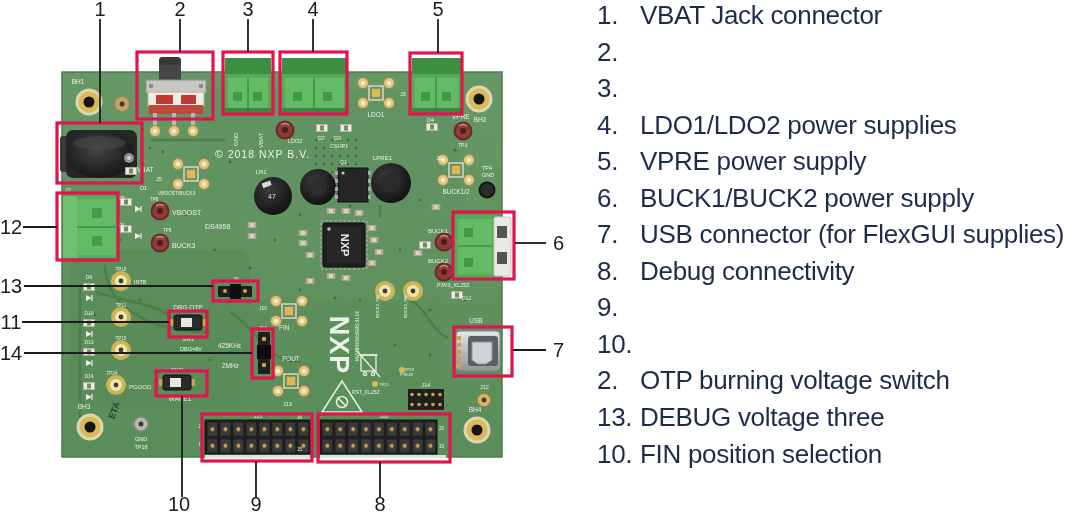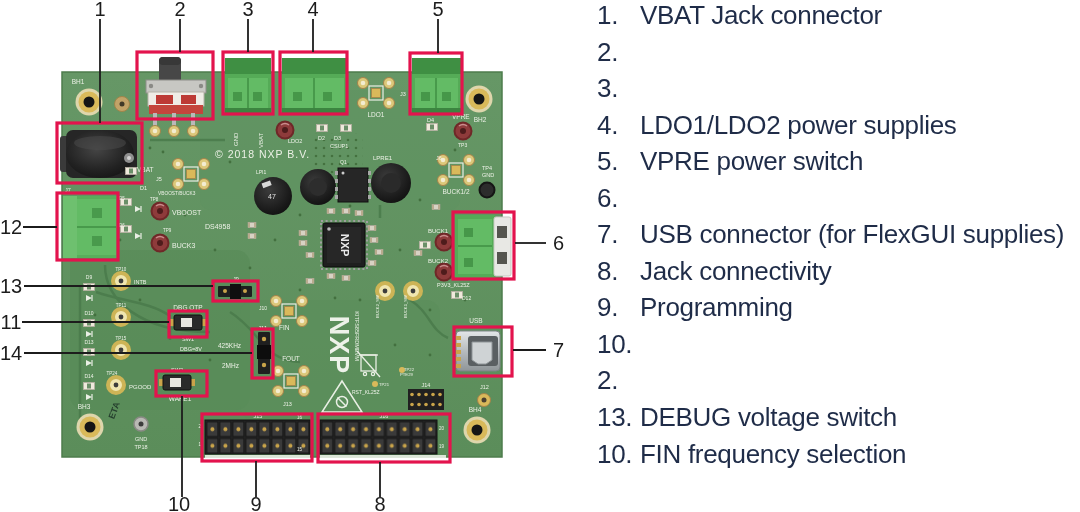--- a/index.html
+++ b/index.html
@@ -591,46 +591,47 @@
       </div>
   <div class="row">
         <span class="num">3.</span>
       </div>
   <div class="row">
         <span class="num">4.</span>
         <span class="lbl">LDO1/LDO2 power supplies</span>
       </div>
   <div class="row">
         <span class="num">5.</span>
-        <span class="lbl">VPRE power switch</span>
+        <span class="lbl">VPRE power supply</span>
       </div>
   <div class="row">
         <span class="num">6.</span>
+        <span class="lbl">BUCK1/BUCK2 power supply</span>
       </div>
   <div class="row">
         <span class="num">7.</span>
         <span class="lbl">USB connector (for FlexGUI supplies)</span>
       </div>
   <div class="row">
         <span class="num">8.</span>
-        <span class="lbl">Jack connectivity</span>
+        <span class="lbl">Debug connectivity</span>
       </div>
   <div class="row">
         <span class="num">9.</span>
-        <span class="lbl">Programming</span>
       </div>
   <div class="row">
         <span class="num">10.</span>
       </div>
   <div class="row">
         <span class="num">2.</span>
+        <span class="lbl">OTP burning voltage switch</span>
       </div>
   <div class="row">
         <span class="num">13.</span>
-        <span class="lbl">DEBUG voltage switch</span>
+        <span class="lbl">DEBUG voltage three</span>
       </div>
   <div class="row">
         <span class="num">10.</span>
-        <span class="lbl">FIN frequency selection</span>
+        <span class="lbl">FIN position selection</span>
       </div>
 </div>
 
 </div>
 
 </body></html>

